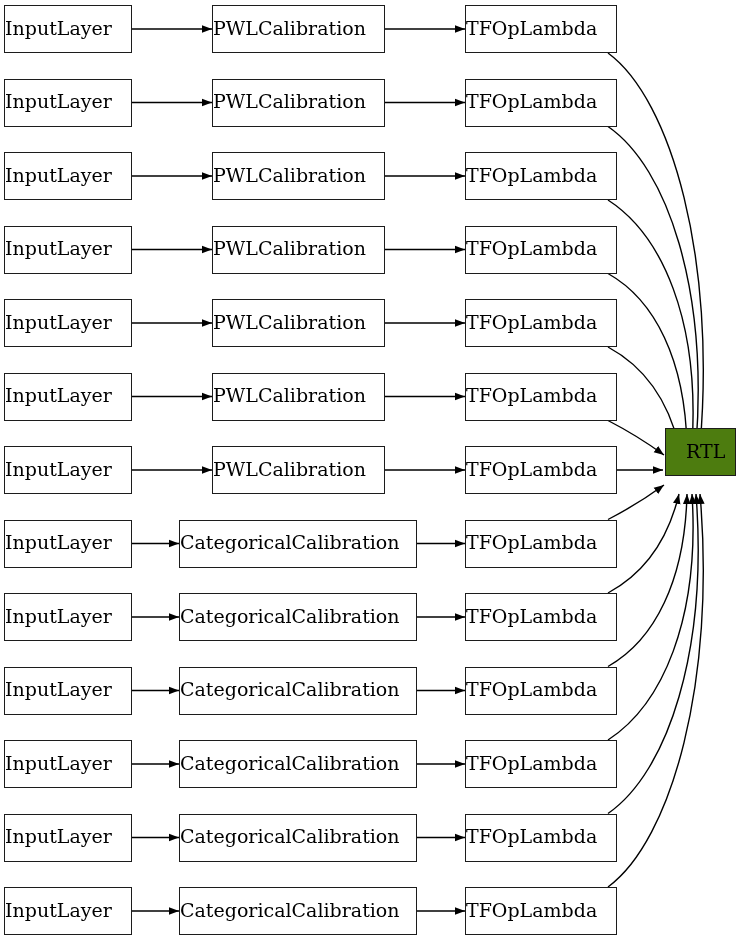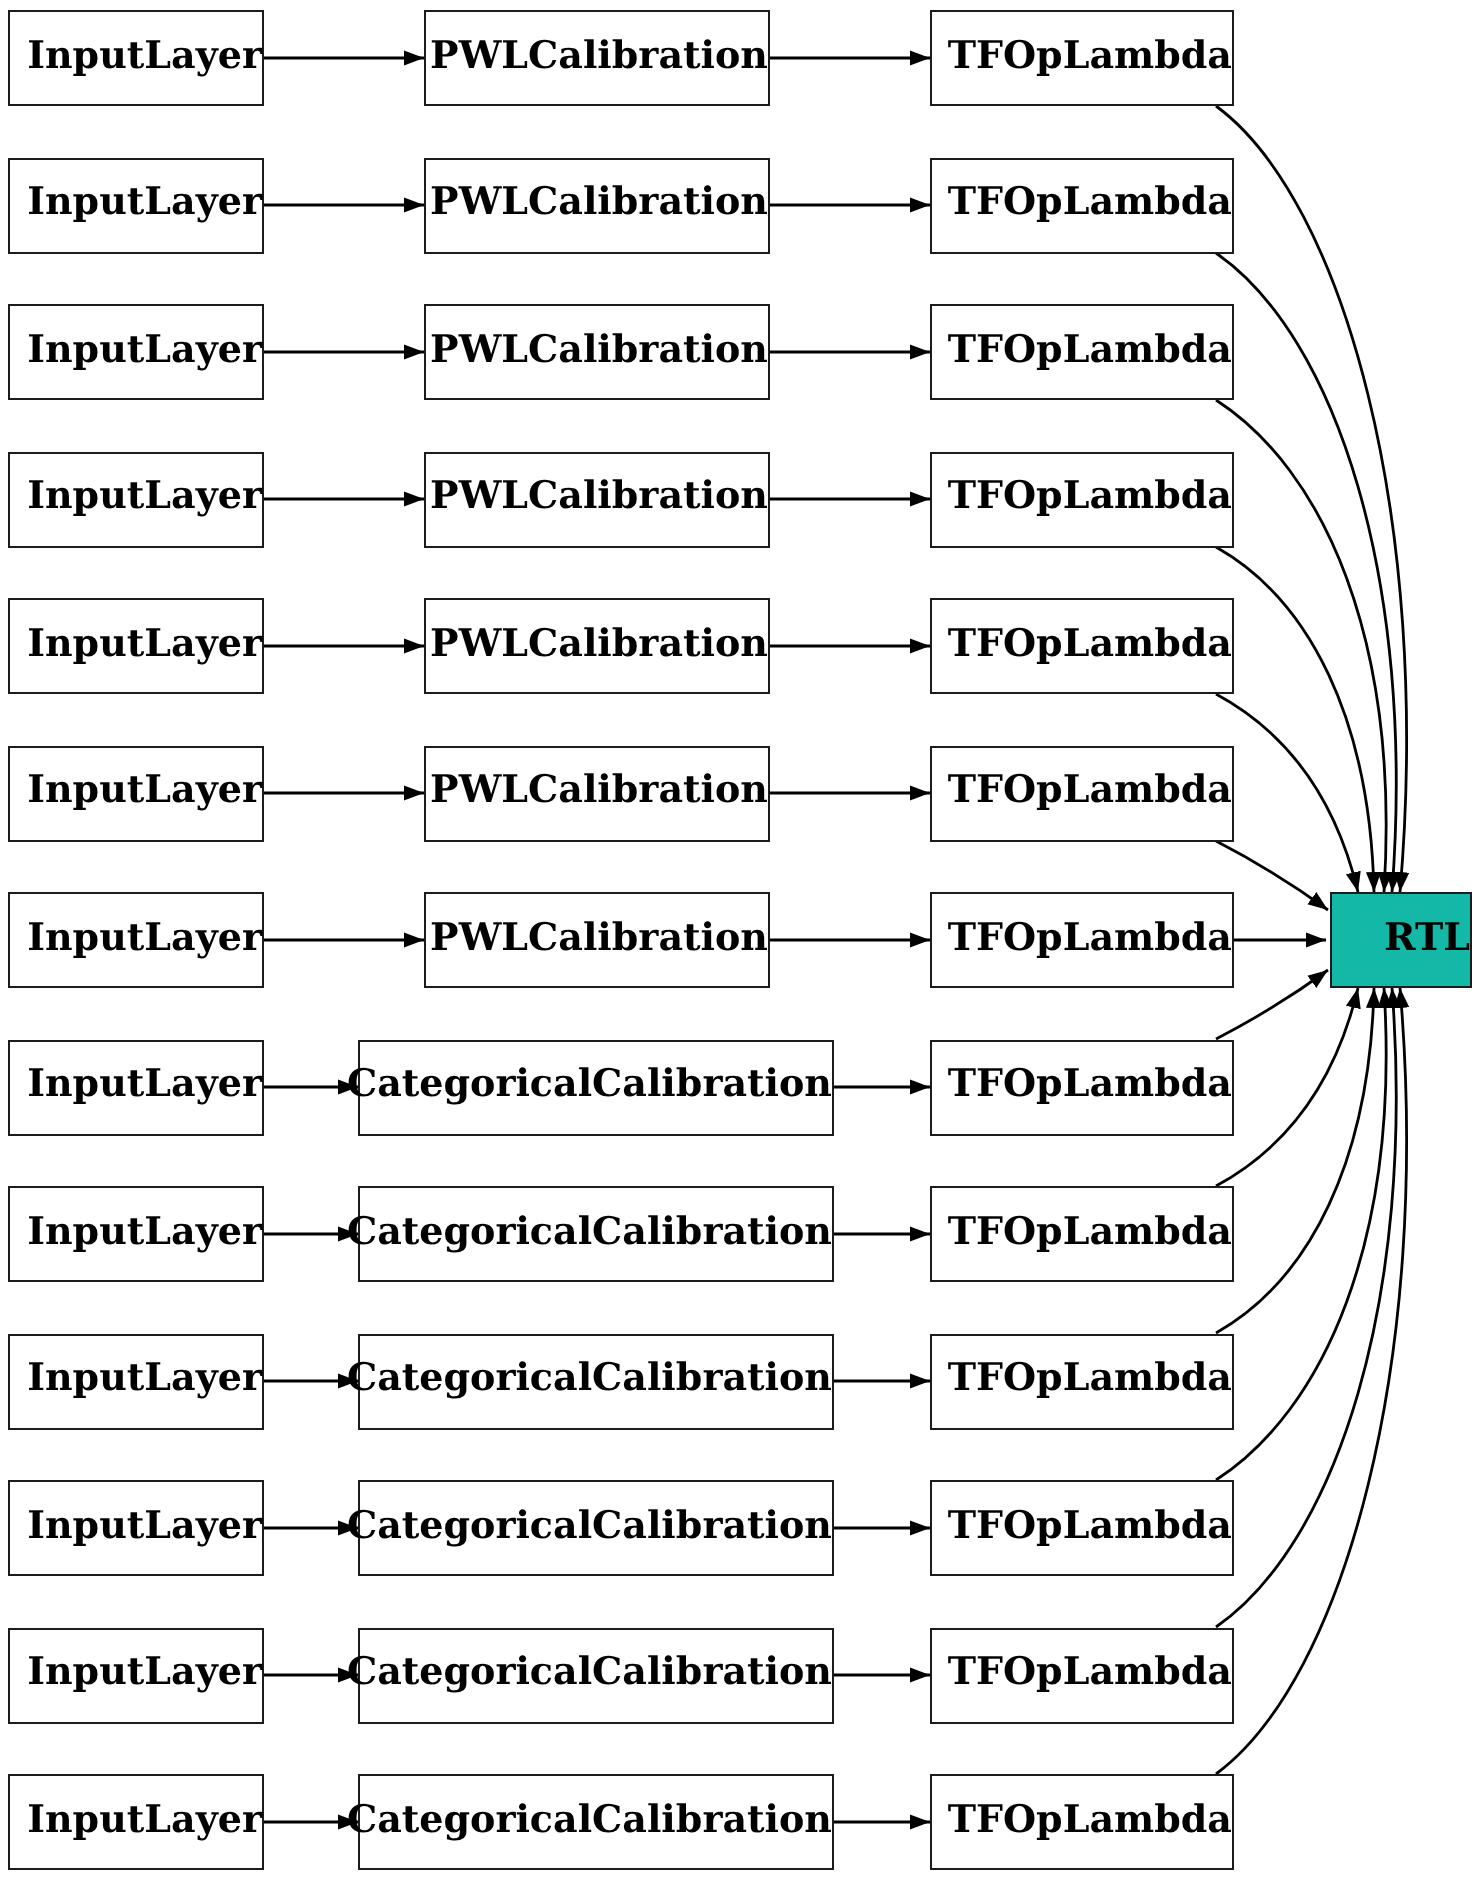--- a/index.html
+++ b/index.html
@@ -18,22 +18,21 @@
     left: 0; top: 0;
     width: 741px; height: 940px;
   }
   .node {
     position: absolute;
     box-sizing: border-box;
     background: #ffffff;
     border: 1.5px solid #1c1c1c;
     display: flex;
     align-items: center;
-    justify-content: flex-end;
-    font-weight: bold;
+    justify-content: flex-start;
   }
   .node-label {
     font-size: 19px;
     color: #000000;
     white-space: nowrap;
     line-height: 1;
     padding-bottom: 2px;
   }
   .edge {
     fill: none;
@@ -204,18 +203,18 @@
     </div>
       <div class="node" style="left: 4px; top: 887px; width: 128px; height: 48px; background: rgb(255, 255, 255); border-color: rgb(28, 28, 28);">
       <span class="node-label" style="color: rgb(0, 0, 0);">InputLayer</span>
     </div>
       <div class="node" style="left: 179px; top: 887px; width: 238px; height: 48px; background: rgb(255, 255, 255); border-color: rgb(28, 28, 28);">
       <span class="node-label" style="color: rgb(0, 0, 0);">CategoricalCalibration</span>
     </div>
       <div class="node" style="left: 465px; top: 887px; width: 152px; height: 48px; background: rgb(255, 255, 255); border-color: rgb(28, 28, 28);">
       <span class="node-label" style="color: rgb(0, 0, 0);">TFOpLambda</span>
     </div>
-      <div class="node" style="left: 665px; top: 446px; width: 71px; height: 48px; background: #14b8a6; border-color: rgb(28, 28, 28);">
+      <div class="node" style="left: 665px; top: 428px; width: 71px; height: 48px; background: #4d7c0f; border-color: rgb(28, 28, 28); padding-left: 20px;">
       <span class="node-label" style="color: rgb(0, 0, 0);">RTL</span>
     </div>
     </div>
 
 </div>
 
 </body></html>

